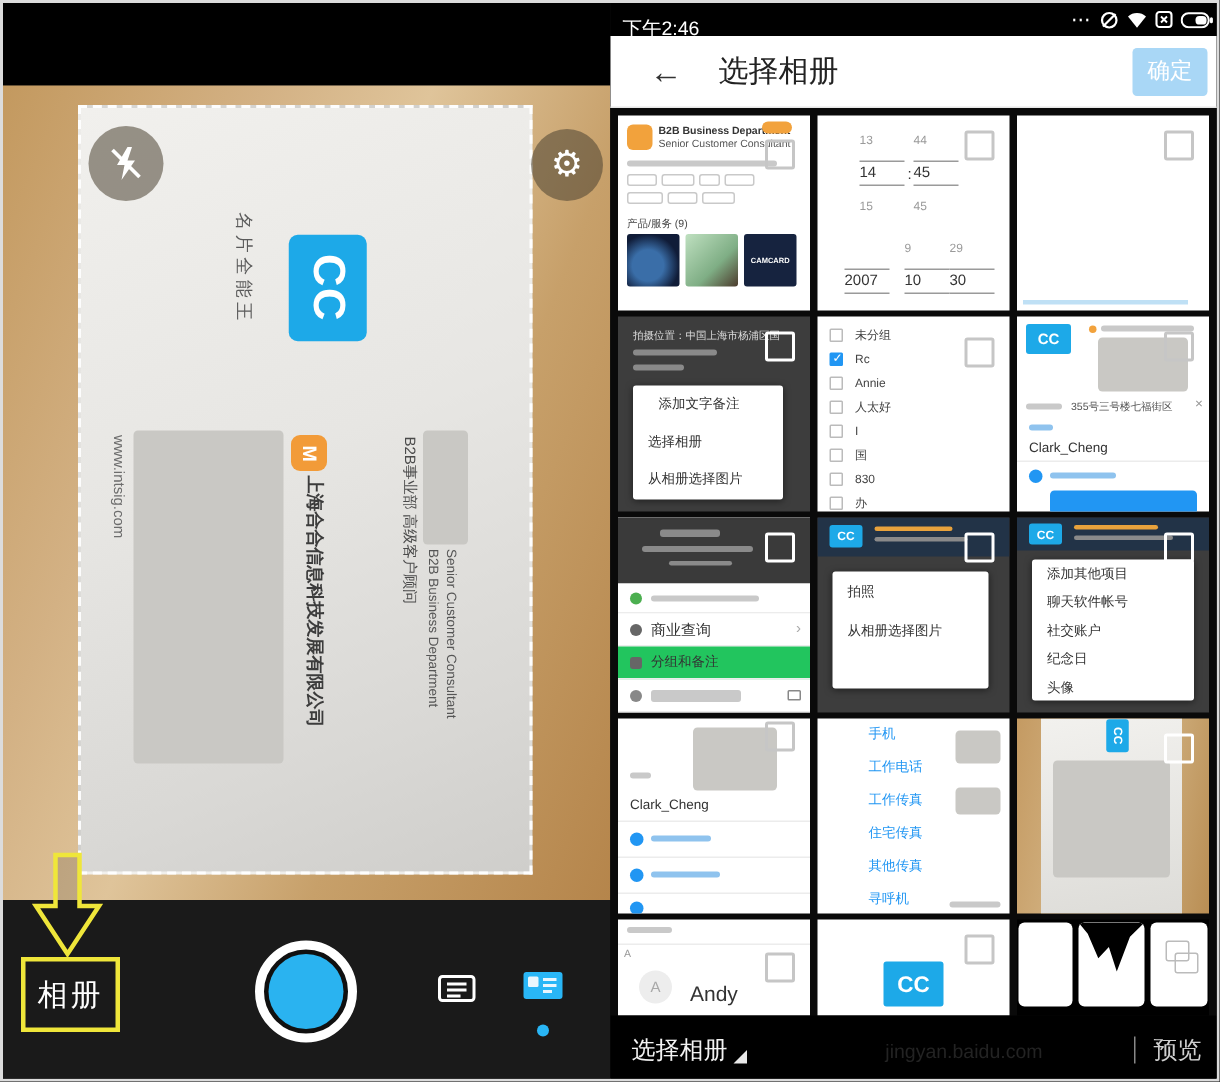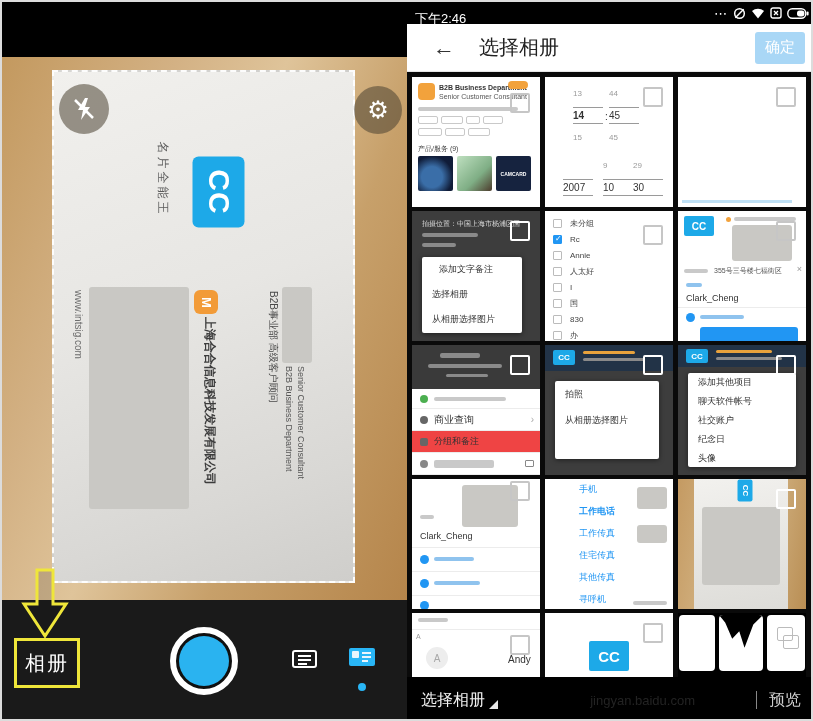--- a/index.html
+++ b/index.html
@@ -197,21 +197,21 @@
         <div style="position:absolute;left:6px;top:67px;font-size:7px;color:#444;">产品/服务 (9)</div>
         <div class="thumb-sm" style="left:6px;top:79px;width:35px;height:35px;background:radial-gradient(circle at 40% 60%,#3a6ea8 0 35%,#101c38 70%);"></div>
         <div class="thumb-sm" style="left:45px;top:79px;width:35px;height:35px;background:linear-gradient(135deg,#bfe0c0,#7fae85 60%,#4c3b2c);"></div>
         <div class="thumb-sm" style="left:84px;top:79px;width:35px;height:35px;background:#16233f;color:#fff;font-size:5px;font-weight:bold;display:flex;align-items:center;justify-content:center;">CAMCARD</div>
         <div class="cbx light" style="top:16px;"></div>
       </div>
 
       <div class="cell">
         <span class="tpv" style="left:28px;top:12px;">13</span>
         <span class="tpv" style="left:64px;top:12px;">44</span>
-        <span class="tpv sel" style="left:28px;top:30px;font-weight:bold;">14</span>
+        <span class="tpv sel" style="left:28px;top:30px;">14</span>
         <span style="position:absolute;left:60px;top:34px;font-size:10px;color:#333;">:</span>
         <span class="tpv sel" style="left:64px;top:30px;">45</span>
         <span class="tpv" style="left:28px;top:56px;">15</span>
         <span class="tpv" style="left:64px;top:56px;">45</span>
         <span class="tpv" style="left:58px;top:84px;">9</span>
         <span class="tpv" style="left:88px;top:84px;">29</span>
         <span class="tpv sel" style="left:18px;top:102px;">2007</span>
         <span class="tpv sel" style="left:58px;top:102px;">10</span>
         <span class="tpv sel" style="left:88px;top:102px;">30</span>
         <div class="cbx light"></div>
@@ -295,21 +295,21 @@
         </div>
         <div class="li-row" style="position:absolute;left:0;top:44px;width:128px;height:20px;background:#fff;">
           <span class="dot" style="width:8px;height:8px;background:#4caf50;"></span>
           <span class="bar" style="position:static;width:72px;height:4px;"></span>
         </div>
         <div class="li-row" style="position:absolute;left:0;top:64px;width:128px;height:22px;background:#fff;">
           <span class="dot" style="width:8px;height:8px;background:#666;"></span>
           <span style="font-size:10px;color:#333;">商业查询</span>
           <span style="margin-left:auto;margin-right:6px;color:#aaa;font-size:10px;">›</span>
         </div>
-        <div class="li-row" style="position:absolute;left:0;top:86px;width:128px;height:22px;background:#ef4444;text-align:center;">
+        <div class="li-row" style="position:absolute;left:0;top:86px;width:128px;height:22px;background:#22c55e;text-align:center;">
           <span class="dot" style="width:8px;height:8px;background:#666;border-radius:2px;"></span>
           <span style="font-size:9px;color:#333;">分组和备注</span>
         </div>
         <div class="li-row" style="position:absolute;left:0;top:108px;width:128px;height:22px;background:#fff;">
           <span class="dot" style="width:8px;height:8px;background:#888;"></span>
           <span class="bar" style="position:static;width:60px;height:8px;"></span>
           <span style="margin-left:auto;margin-right:6px;width:9px;height:7px;border:1px solid #888;border-radius:1px;"></span>
         </div>
         <div class="cbx"></div>
       </div>
@@ -354,21 +354,21 @@
         <div class="dot" style="position:absolute;left:8px;top:100px;width:9px;height:9px;background:#2196f3;"></div>
         <div class="bar bl" style="left:22px;top:102px;width:46px;height:4px;"></div>
         <div style="position:absolute;left:0;top:116px;width:128px;border-top:1px solid #ececec;"></div>
         <div class="dot" style="position:absolute;left:8px;top:122px;width:9px;height:9px;background:#2196f3;"></div>
         <div class="cbx light" style="top:2px;"></div>
       </div>
 
       <div class="cell" style="padding:4px 0 0 0;">
         <div style="position:absolute;left:34px;top:4px;display:flex;flex-direction:column;gap:9px;">
           <span style="font-size:9px;color:#2196f3;">手机</span>
-          <span style="font-size:9px;color:#2196f3;font-weight:bold;">工作电话</span>
+          <span style="font-size:9px;color:#2196f3;">工作电话</span>
           <span style="font-size:9px;color:#2196f3;">工作传真</span>
           <span style="font-size:9px;color:#2196f3;">住宅传真</span>
           <span style="font-size:9px;color:#2196f3;">其他传真</span>
           <span style="font-size:9px;color:#2196f3;">寻呼机</span>
 
         </div>
         <div class="blur" style="left:92px;top:8px;width:30px;height:22px;"></div>
         <div class="blur" style="left:92px;top:46px;width:30px;height:18px;"></div>
         <div class="bar" style="left:88px;bottom:4px;width:34px;height:4px;"></div>
       </div>
@@ -379,21 +379,21 @@
           <div class="blur" style="left:8px;top:28px;width:78px;height:78px;"></div>
         </div>
         <div class="cbx"></div>
       </div>
 
       <div class="cell">
         <div class="bar" style="left:6px;top:5px;width:30px;height:4px;"></div>
         <div style="position:absolute;left:0;top:16px;width:128px;border-top:1px solid #ececec;"></div>
         <div style="position:absolute;left:4px;top:20px;font-size:7px;color:#999;">A</div>
         <div class="dot" style="position:absolute;left:14px;top:34px;width:22px;height:22px;background:#ededed;color:#a8a8a8;font-size:10px;display:flex;align-items:center;justify-content:center;">A</div>
-        <div style="position:absolute;left:48px;top:41px;font-size:10px;color:#333;margin-left:48px;">Andy</div>
+        <div style="position:absolute;left:48px;top:41px;font-size:14px;color:#333;">Andy</div>
         <div class="cbx light" style="top:22px;"></div>
       </div>
 
       <div class="cell">
         <div class="cc-chip" style="position:absolute;left:44px;top:28px;width:40px;height:30px;font-size:15px;">CC</div>
         <div class="cbx light"></div>
       </div>
 
       <div class="cell dark" style="background:#000;">
         <div style="position:absolute;left:1px;top:2px;width:36px;height:56px;background:#fff;border-radius:4px;"></div>

